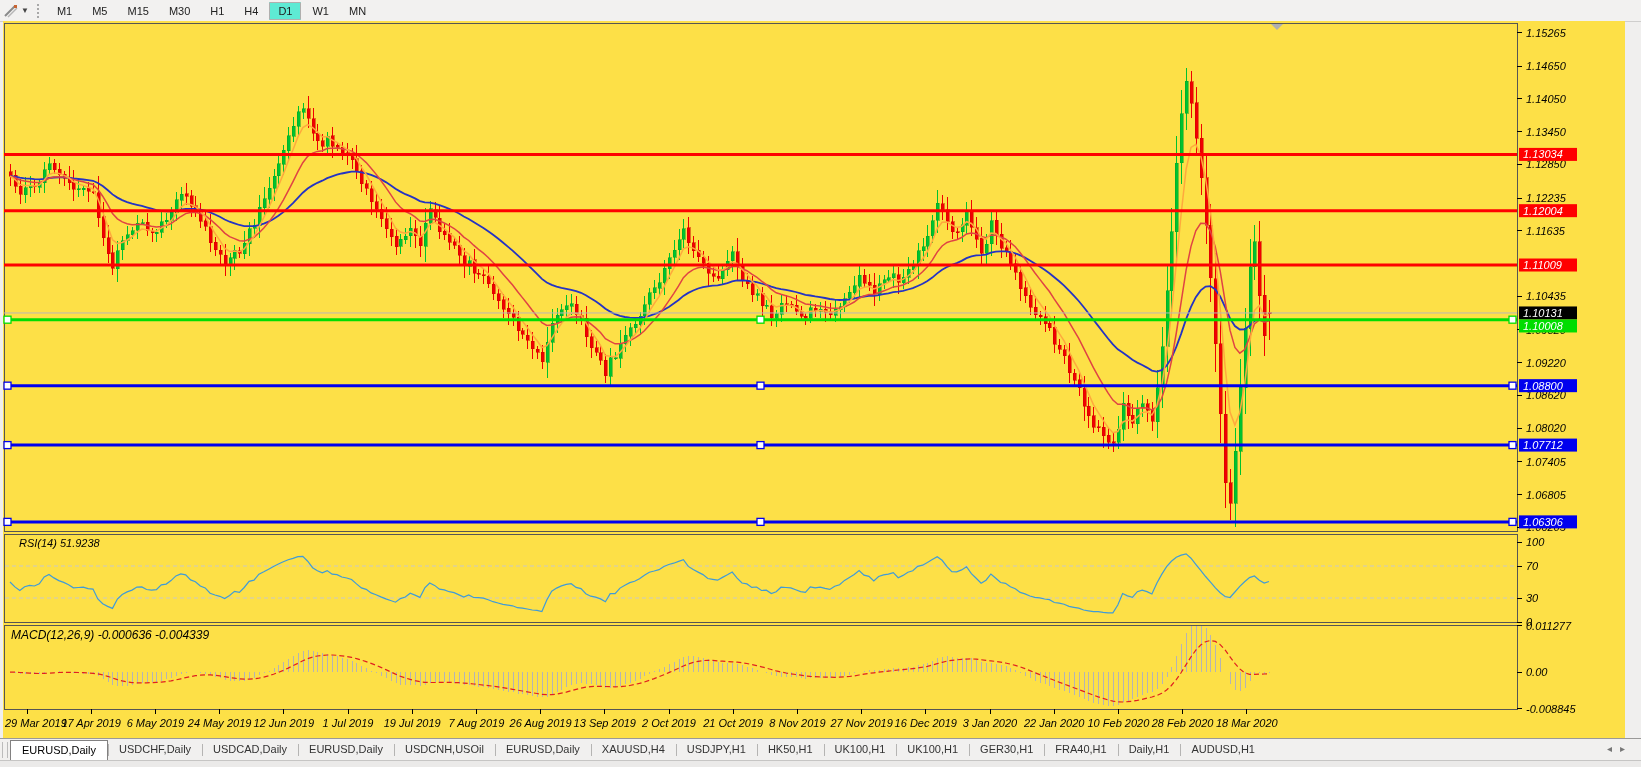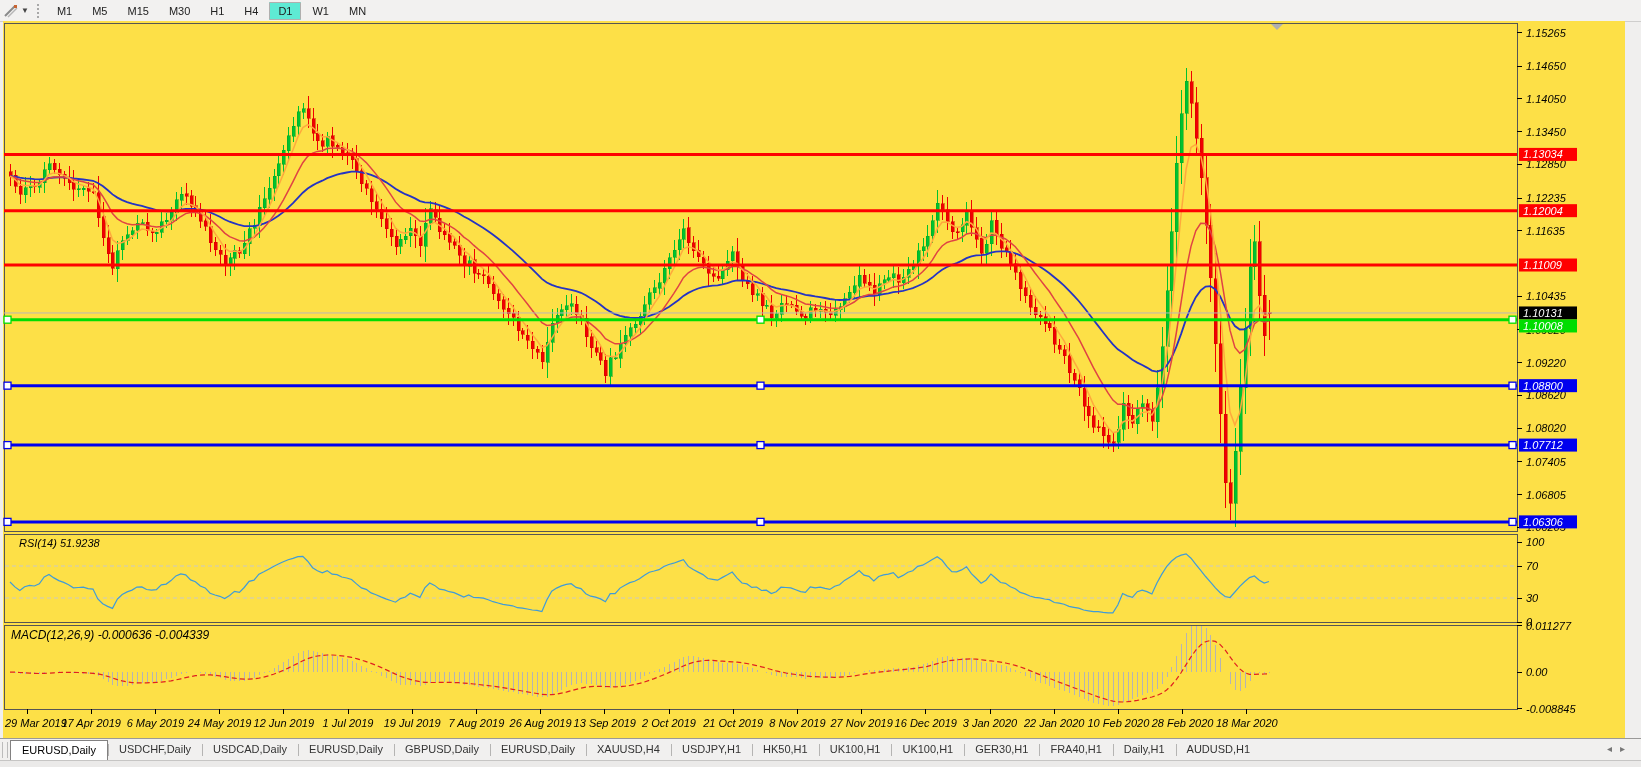--- a/index.html
+++ b/index.html
@@ -975,21 +975,21 @@
   <div class="overlay" id="macdlabel">MACD(12,26,9) -0.000636 -0.004339</div>
 </div>
 
 <div class="tabbar">
   <div class="tabs-row" id="tabsrow">
     <span class="tabgrip"></span>
   <span class="tab active">EURUSD,Daily</span>
       <span class="tab sep">USDCHF,Daily</span>
       <span class="tab sep">USDCAD,Daily</span>
       <span class="tab sep">EURUSD,Daily</span>
-      <span class="tab sep">GBPUSD,Daily</span>
+      <span class="tab sep">USDCNH,USOil</span>
       <span class="tab sep">EURUSD,Daily</span>
       <span class="tab sep">XAUUSD,H4</span>
       <span class="tab sep">USDJPY,H1</span>
       <span class="tab sep">HK50,H1</span>
       <span class="tab sep">UK100,H1</span>
       <span class="tab sep">UK100,H1</span>
       <span class="tab sep">GER30,H1</span>
       <span class="tab sep">FRA40,H1</span>
       <span class="tab sep">Daily,H1</span>
       <span class="tab sep">AUDUSD,H1</span>

